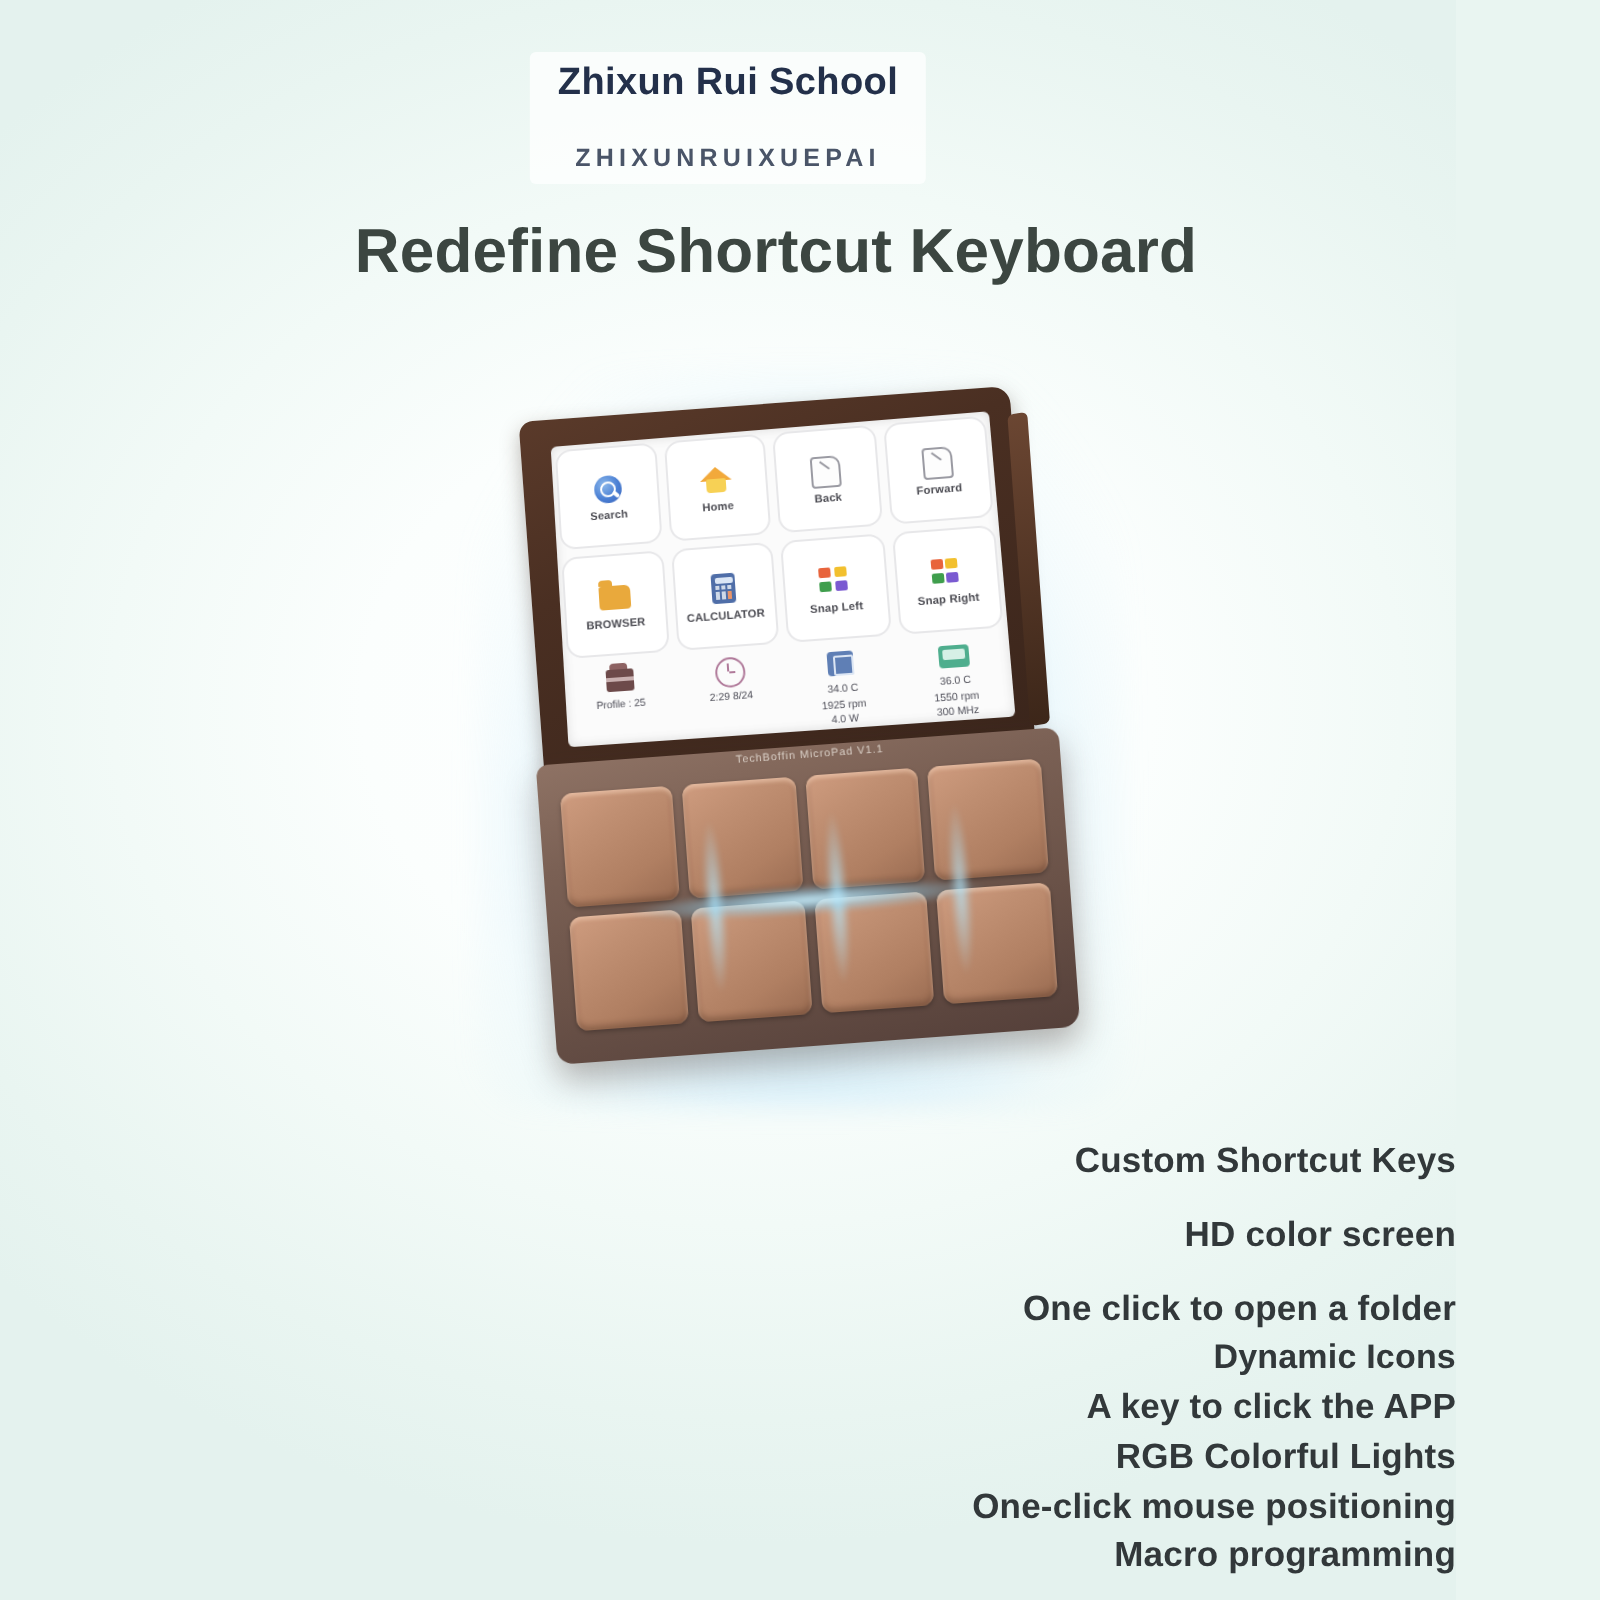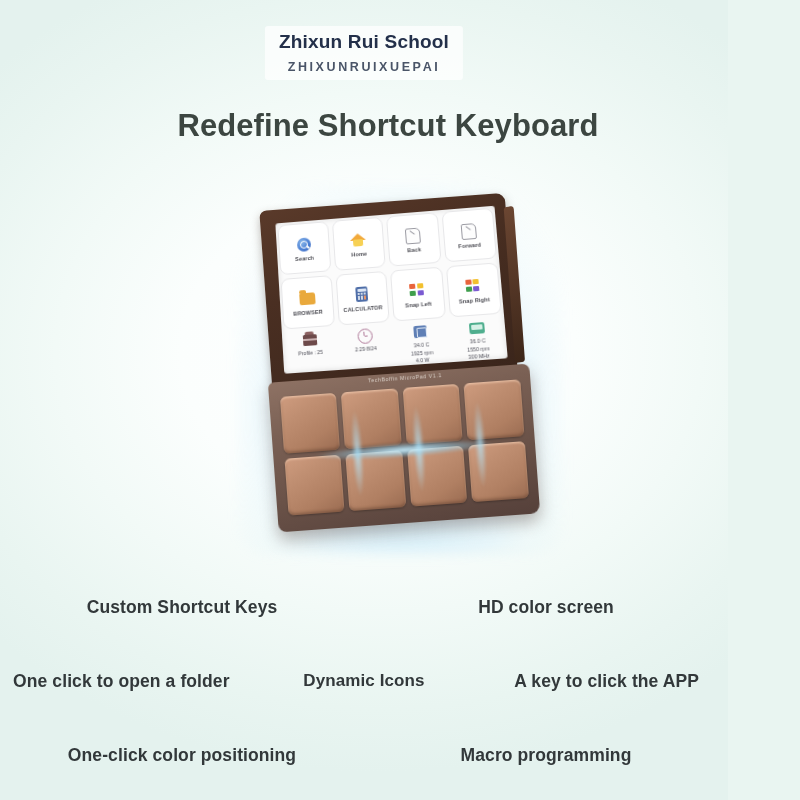--- a/index.html
+++ b/index.html
@@ -21,21 +21,21 @@
     top:26px;text-align:center;
     background:rgba(255,255,255,0.72);
     padding:4px 14px 6px 14px;border-radius:3px;
   }
   .brand-cn{
     font-size:19px;font-weight:bold;color:#23304a;letter-spacing:.2px;
     line-height:1.25;white-space:nowrap;
   }
   .brand-py{
     font-size:12.5px;color:#4a5568;letter-spacing:2.6px;font-weight:600;
-    margin-top:6px;white-space:nowrap;
+    margin-top:18px;white-space:nowrap;
   }
 
   
   .headline{
     position:absolute;left:0;right:0;top:108px;text-align:center;
     font-size:31px;font-weight:bold;color:#3c4641;letter-spacing:.1px;margin-left:48px;
   }
 
   
   .device-wrap{
@@ -175,21 +175,21 @@
     background:
       radial-gradient(ellipse 120px 10px at 50% 50%, rgba(200,240,255,.95) 0%, rgba(150,215,245,.55) 35%, rgba(150,215,245,0) 75%),
       radial-gradient(ellipse 8px 62px at 31% 50%, rgba(180,230,250,.8) 0%, rgba(180,230,250,0) 70%),
       radial-gradient(ellipse 8px 62px at 56% 50%, rgba(180,230,250,.8) 0%, rgba(180,230,250,0) 70%),
       radial-gradient(ellipse 8px 62px at 81% 50%, rgba(180,230,250,.75) 0%, rgba(180,230,250,0) 70%);
     filter:blur(1.2px);
   }
 
   
   .features{position:absolute;left:0;right:0;top:570px;}
-  .frow{display:flex;align-items:center;height:74px;}
+  .frow{display:flex;align-items:flex-end;height:74px;flex-direction:column;}
   .fcell{flex:1;text-align:center;font-size:17.5px;font-weight:bold;color:#32383a;letter-spacing:.1px;}
   .fcell.small{font-size:17px;}
 </style>
 </head>
 <body>
 
 <div id="page">
 
   <div class="brand">
     <div class="brand-cn">Zhixun Rui School</div>
@@ -330,18 +330,19 @@
     <div class="frow">
       <div class="fcell">Custom Shortcut Keys</div>
       <div class="fcell">HD color screen</div>
     </div>
     <div class="frow">
       <div class="fcell">One click to open a folder</div>
       <div class="fcell small">Dynamic Icons</div>
       <div class="fcell">A key to click the APP</div>
     </div>
     <div class="frow">
-      <div class="fcell">One-click color positioning</div>
+      <div class="fcell">RGB Colorful Lights</div>
+      <div class="fcell">One-click mouse positioning</div>
       <div class="fcell">Macro programming</div>
     </div>
   </div>
 
 </div>
 
 </body></html>

